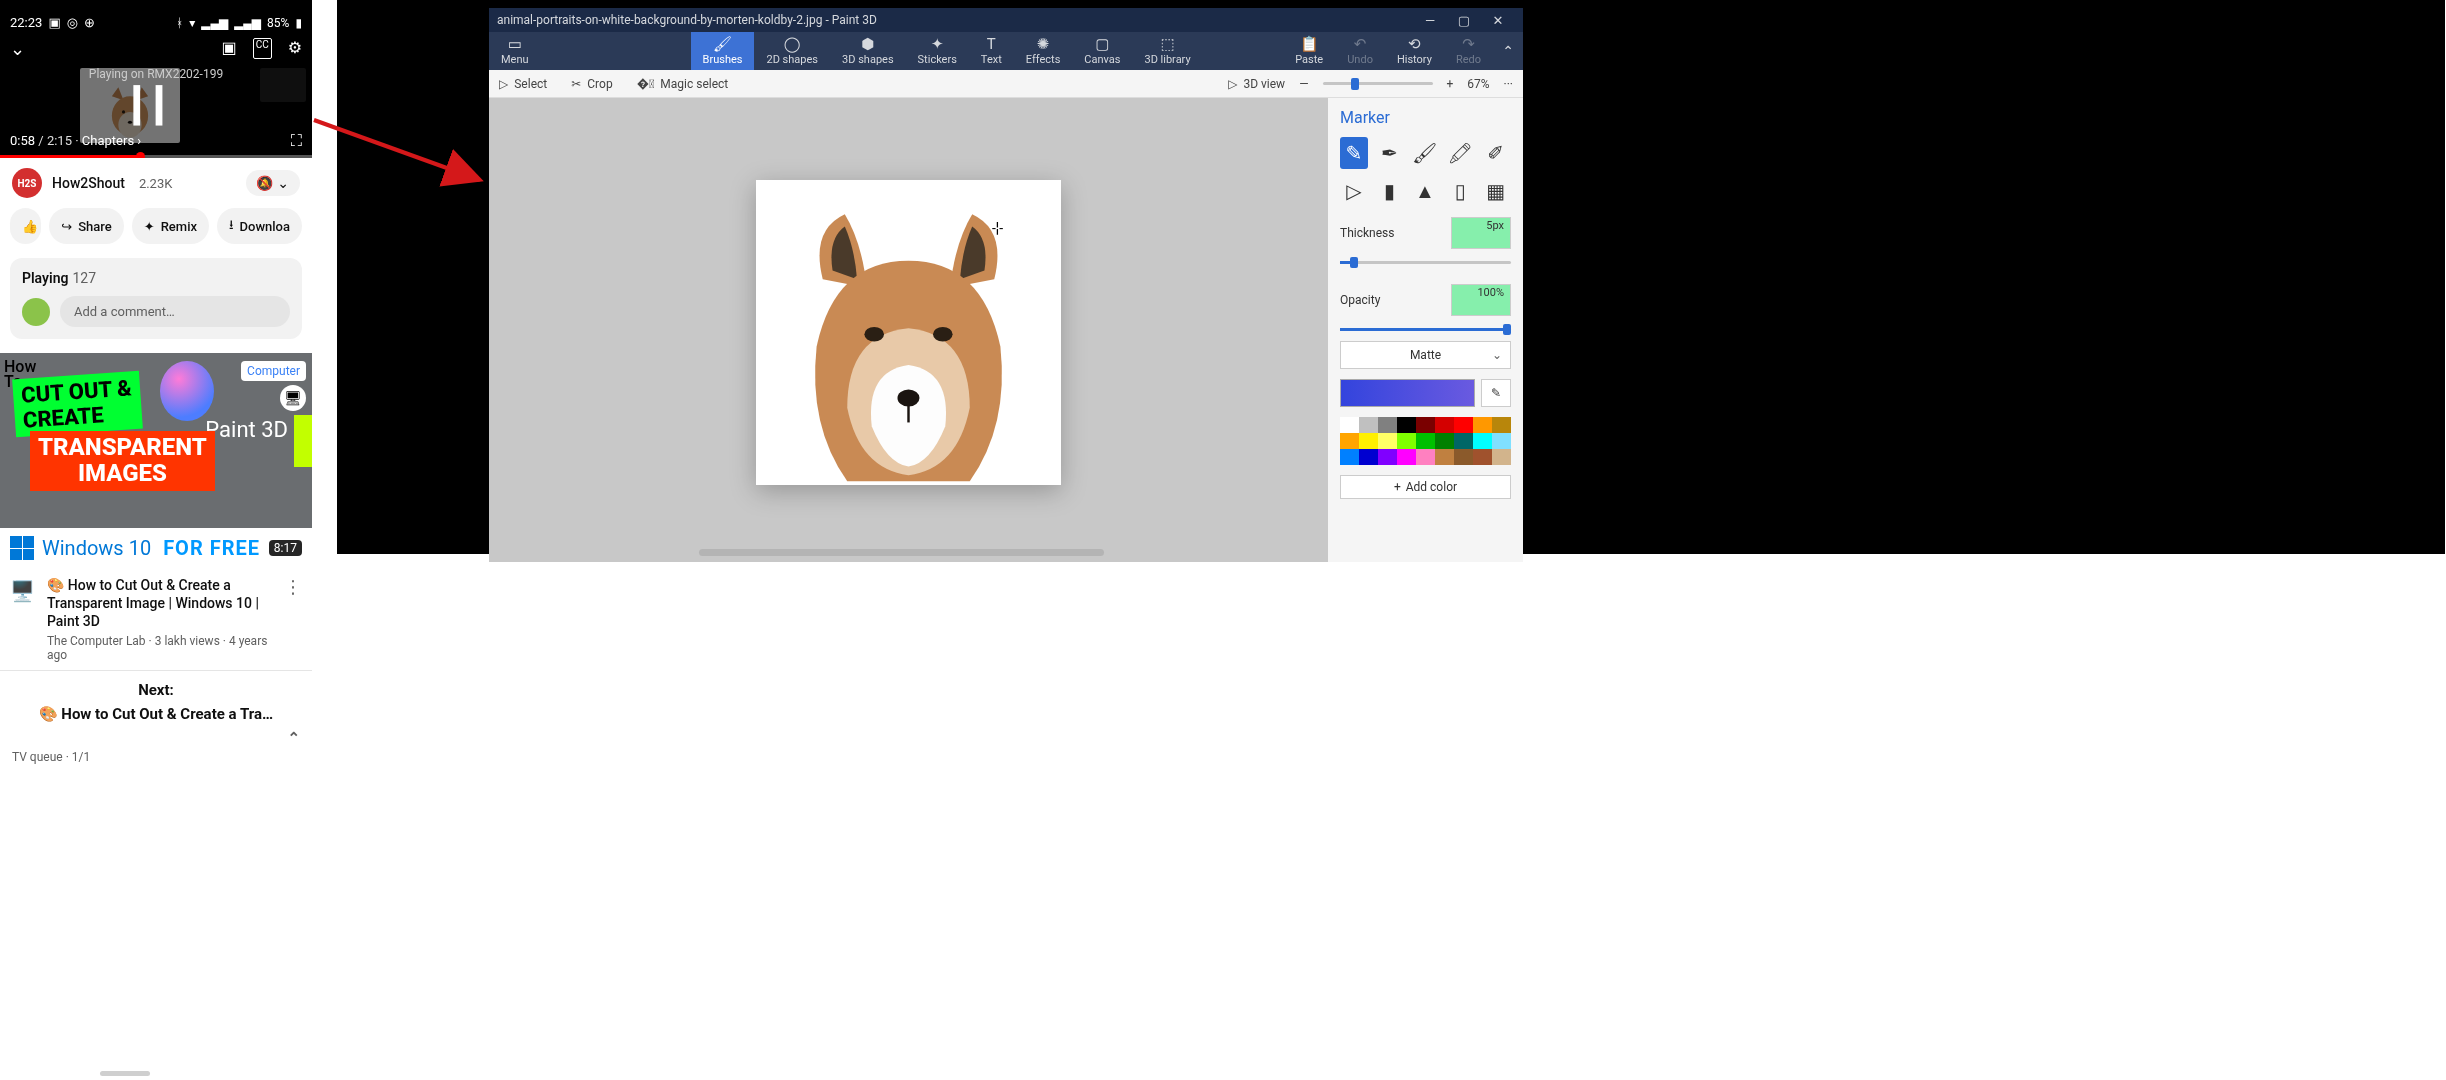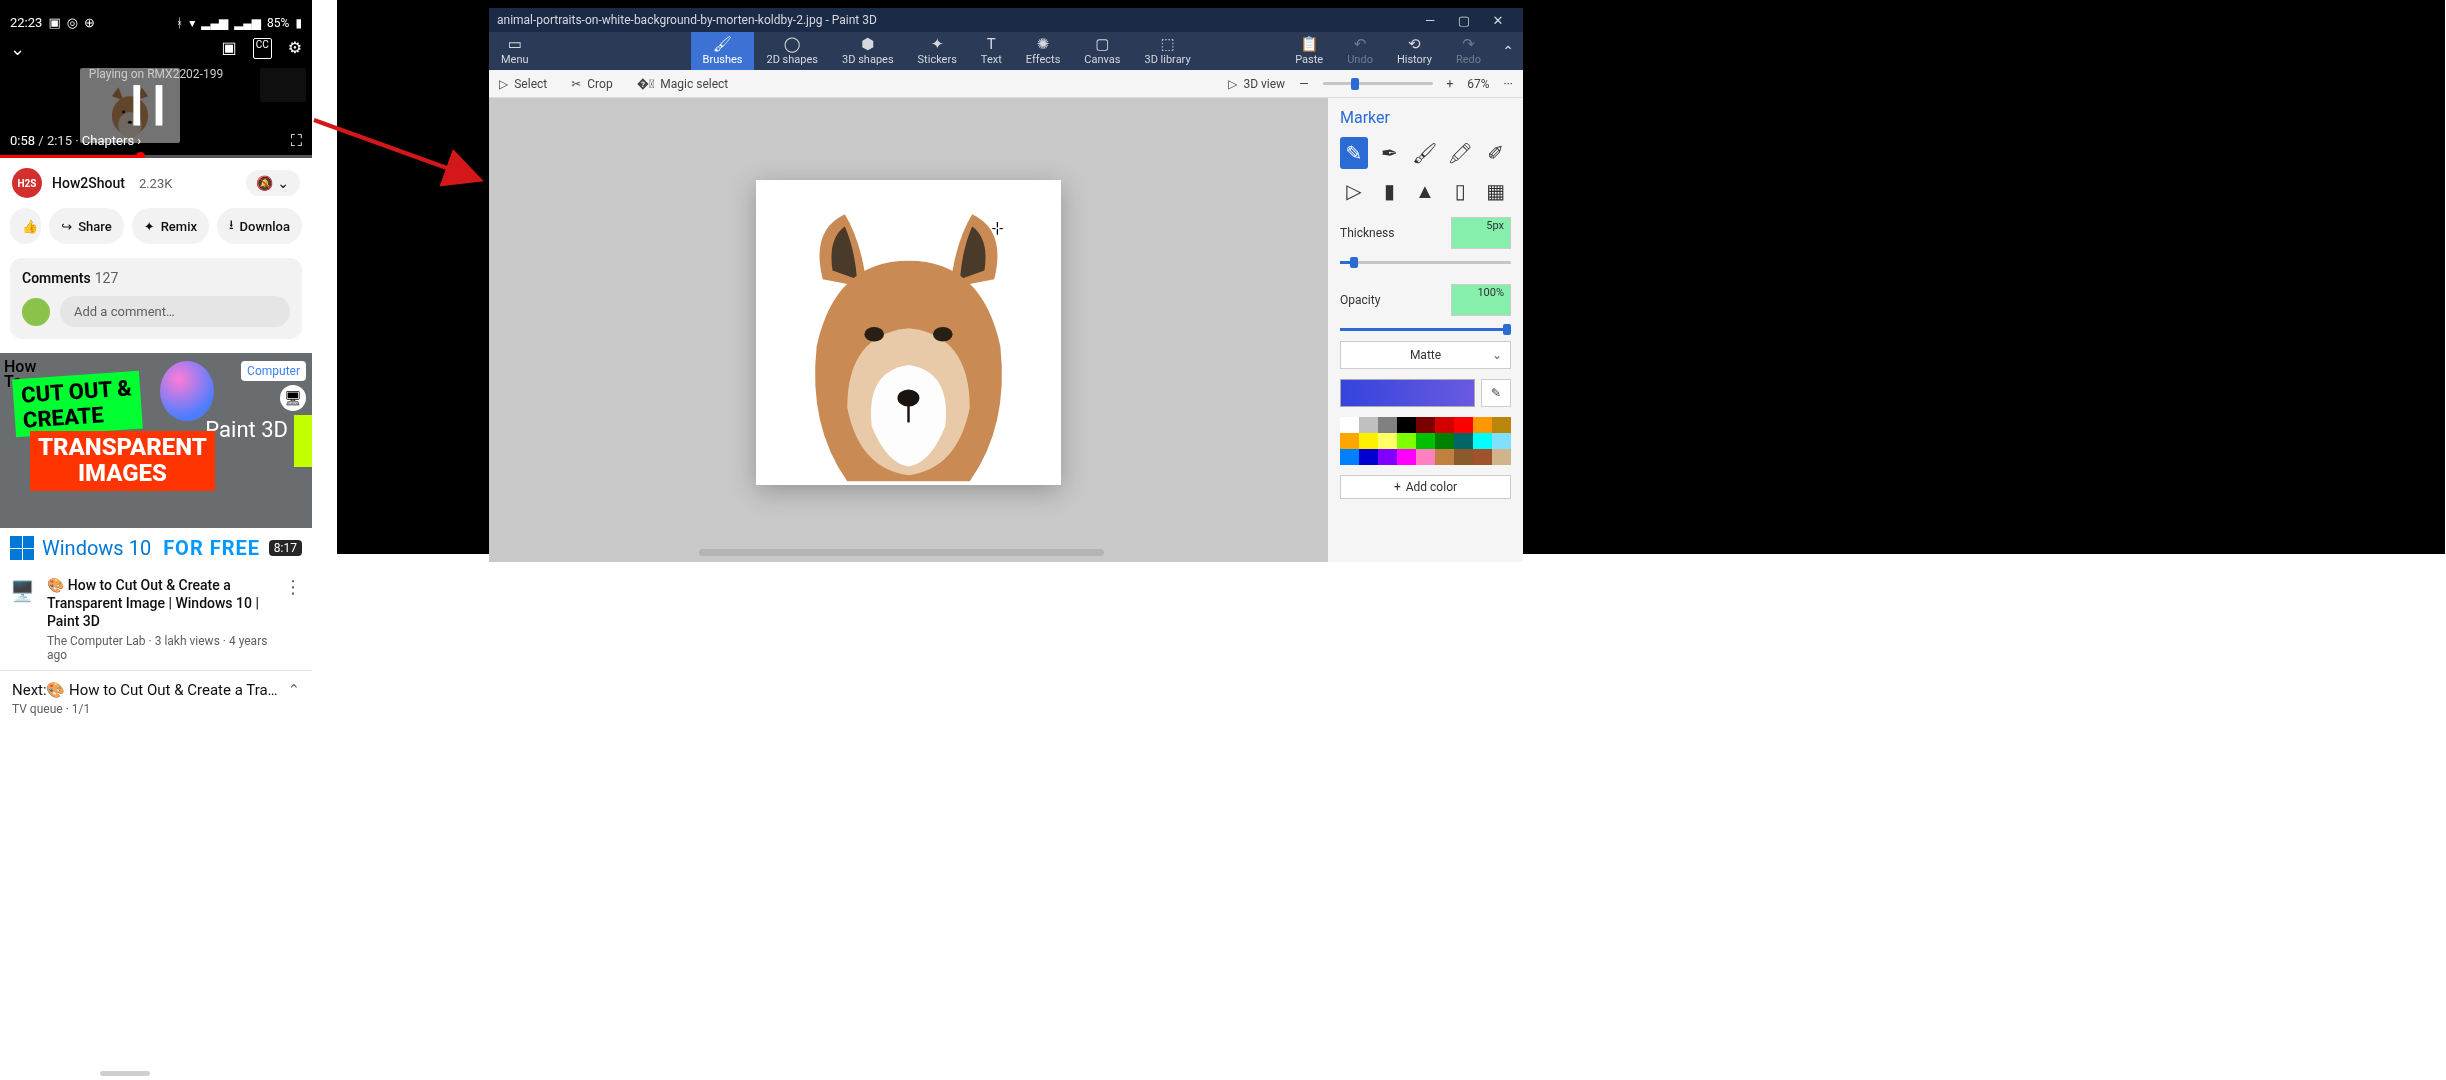--- a/index.html
+++ b/index.html
@@ -66,21 +66,21 @@
 .forfree { color: #0099ff; font-size: 20px; font-weight: 700; letter-spacing: 1px; margin-left: 4px; }
 .dur-badge { margin-left: auto; background: rgba(0,0,0,0.85); color: #fff; font-size: 12px; padding: 1px 5px; border-radius: 4px; }
 
 .reco-meta { display: flex; padding: 8px 10px; gap: 12px; }
 .reco-ic { width: 30px; height: 30px; display: flex; align-items: center; justify-content: center; font-size: 20px; }
 .reco-txt .rt-title { font-size: 14px; font-weight: 500; color: #0f0f0f; line-height: 1.3; }
 .reco-txt .rt-meta { font-size: 12px; color: #606060; margin-top: 3px; }
 .reco-more { margin-left: auto; color: #606060; font-size: 18px; }
 
 .next-bar { border-top: 1px solid #e5e5e5; padding: 10px 12px 4px; }
-.next-bar .nb-title { font-size: 15px; font-weight: 400; color: #0f0f0f; display: flex; align-items: center; gap: 0; }
+.next-bar .nb-title { font-size: 15px; font-weight: 700; color: #0f0f0f; display: flex; align-items: center; gap: 6px; flex-direction: column; }
 .next-bar .nb-sub { font-size: 12px; color: #606060; margin-top: 3px; }
 .nb-chev { margin-left: auto; color: #606060; }
 
 .drag-handle { position: absolute; bottom: 4px; left: 100px; width: 50px; height: 5px; background: #cfcfcf; border-radius: 3px; }
 
 
 .desktop { position: absolute; left: 312px; top: 0; right: 0; bottom: 0; background: #fff; }
 .black-bars { position: absolute; left: 25px; top: 0; width: 2108px; height: 554px; background: #000; }
 .p3d { position: absolute; left: 152px; top: 8px; width: 1034px; height: 554px; background: #c8c8c8; display: flex; flex-direction: column; }
 
@@ -227,21 +227,21 @@
         <span>✦</span>
         <span>Remix</span>
       </div>
     <div class="chip">
         <span>⭳</span>
         <span>Downloa</span>
       </div>
   </div>
 
   <div class="comments-card">
-    <div class="comments-head"><span>Comments</span><span class="cnt">127</span></div>
+    <div class="comments-head"><span>Playing</span><span class="cnt">127</span></div>
     <div class="comment-input">
       <div class="comment-avatar"></div>
       <div class="comment-field">Add a comment…</div>
     </div>
   </div>
 
   <div class="reco-thumb">
     <div class="howto" style="white-space:pre">How
 To</div>
     <div class="balloon"></div>

